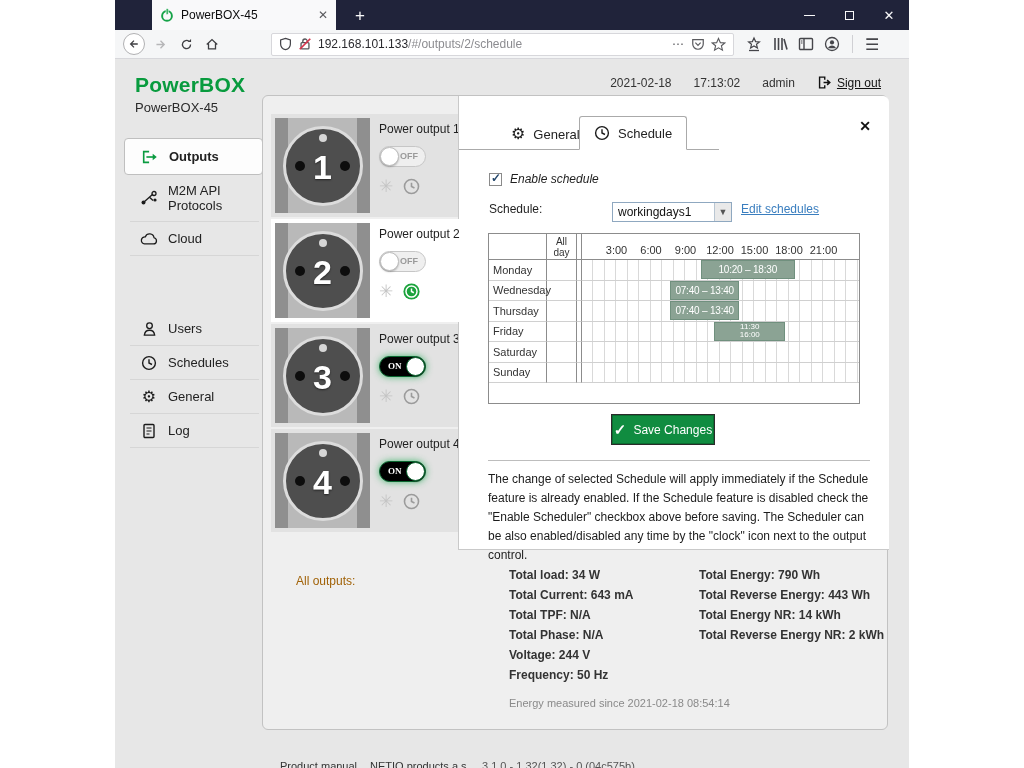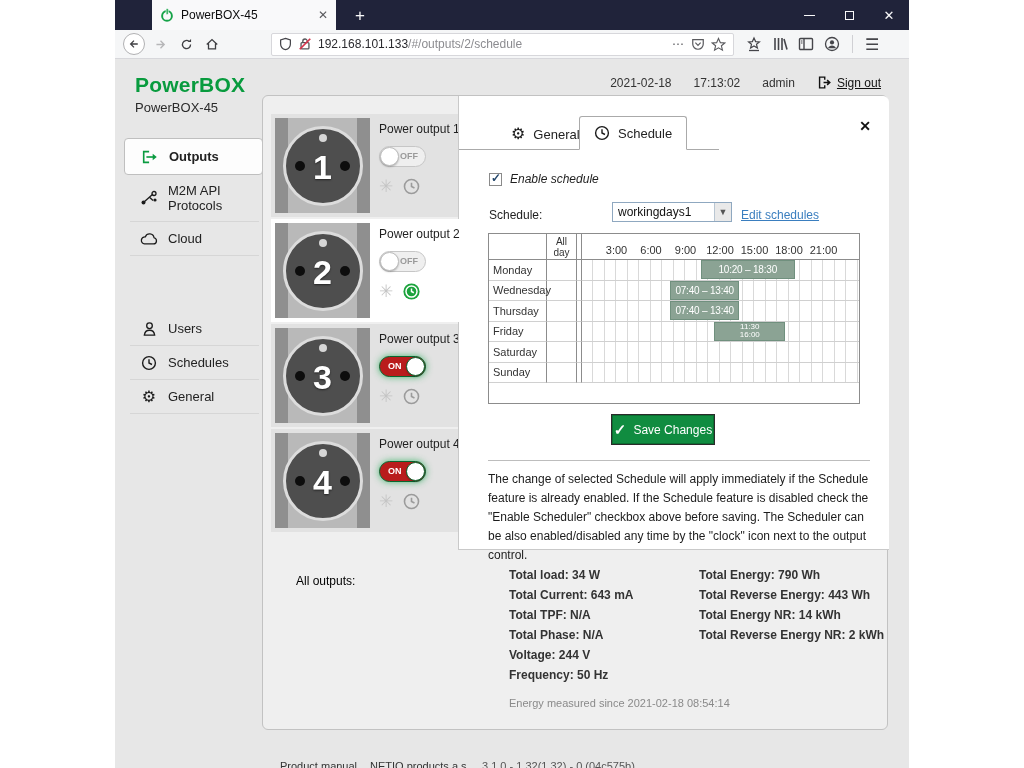--- a/index.html
+++ b/index.html
@@ -75,21 +75,21 @@
                  font-size:34px; font-weight:bold; text-shadow:0 1px 2px rgba(0,0,0,.55); }
   .socket .hole-l, .socket .hole-r { position:absolute; top:50%; width:10px; height:10px; border-radius:50%;
                  background:#0d0d0d; transform:translateY(-50%); }
   .socket .hole-l { left:20px; } .socket .hole-r { right:20px; }
   .socket .pin { position:absolute; left:50%; top:16px; transform:translateX(-50%); width:8px; height:8px;
                  border-radius:50%; background:#d6d6d6; }
   .tilemeta { flex:1; padding:4px 0 0 9px; }
   .tilemeta .olabel { font-size:12px; color:#1f1f1f; white-space:nowrap; }
   .toggle { position:relative; margin-top:10px; width:47px; height:21px; border-radius:11px; }
   .toggle.off { background:#efefef; border:1px solid #c6c6c6; }
-  .toggle.on  { background:#b91c1c; border:1px solid #09662f; box-shadow:0 0 7px rgba(46,175,94,.85); }
+  .toggle.on  { background:#000000; border:1px solid #09662f; box-shadow:0 0 7px rgba(46,175,94,.85);font-family:Liberation Serif, serif; }
   .knob { position:absolute; top:0px; width:19px; height:19px; border-radius:50%; background:#fff;
           border:1px solid #bdbdbd; box-shadow:0 1px 2px rgba(0,0,0,.25); }
   .toggle.off .knob { left:0px; } .toggle.on .knob { right:0px; border-color:#09662f; }
   .tstate { position:absolute; top:4px; font-size:9px; font-weight:bold; }
   .toggle.off .tstate { right:7px; color:#9a9a9a; }
   .toggle.on  .tstate { left:8px; color:#ffffff; }
   .tileicons { display:flex; gap:10px; margin-top:11px; align-items:center; }
   .spinner { color:#c4c4c4; font-size:17px; line-height:1; }
 
   
@@ -101,21 +101,21 @@
          font-size:13px; color:#222; background:transparent; }
   .tab.t0 { left:38px; }
   .tab.t1 { left:120px; background:#fff; border:1px solid #aaa; border-bottom:1px solid #fff; border-radius:3px 3px 0 0; height:34px; top:-2px; z-index:2; }
   .dclose { position:absolute; right:18px; top:0px; font-size:14px; font-weight:bold; color:#111; }
 
   .enable-row { position:absolute; left:30px; top:76px; display:flex; align-items:center; gap:8px; }
   .checkbox { width:13px; height:13px; background:#fff; border:1px solid #8a8a8a; position:relative; }
   .checkbox .mk { position:absolute; left:1px; top:-3px; font-size:12px; color:#24476b; font-weight:bold; }
   .enable-row .lbl { font-size:12px; color:#1f1f1f;font-style:italic; }
 
-  .sched-row { position:absolute; left:30px; top:106px; width:380px; display:flex; align-items:flex-end; }
+  .sched-row { position:absolute; left:30px; top:106px; width:380px; display:flex; align-items:flex-start; }
   .sched-row .lbl { font-size:12px; color:#1f1f1f; width:123px; }
   .select { width:120px; height:20px; background:#fff; border:1px solid #8fa8c0; display:flex; align-items:center; position:relative; }
   .select .val { flex:1; font-size:12px; color:#111; padding-left:5px; white-space:nowrap; overflow:hidden; }
   .select .arrow { width:17px; height:100%; background:#e9e9e9; border-left:1px solid #b9c6d2;
                    display:flex; align-items:center; justify-content:center; font-size:9px; color:#555; }
   .editlink { margin-left:9px; font-size:12px; color:#3a7ebf; text-decoration:underline; }
 
   
   .grid { position:absolute; left:29px; top:137px; width:372px; height:171px; border:1px solid #8c8c8c; background:#fff; }
   .g-header { display:flex; height:26px; border-bottom:1px solid #8c8c8c; }
@@ -137,21 +137,21 @@
 
   .savebtn { position:absolute; left:153px; top:319px; width:102px; height:29px; background:#108c40;
              border:1px solid #0b6e31; outline:1px solid #2b2b2b; display:flex; align-items:center;
              justify-content:center; gap:7px; color:#fff; font-size:12px; }
   .savebtn .chk { color:#fff; font-size:15px; font-weight:bold; }
 
   .divider { position:absolute; left:29px; top:364px; width:382px; height:1px; background:#bdbdbd; }
   .note { position:absolute; left:29px; top:374px; width:385px; font-size:12px; line-height:19px; color:#1c1c1c; }
 
   
-  .stats-title { position:absolute; left:33px; top:478px; font-size:12px; color:#000000; }
+  .stats-title { position:absolute; left:33px; top:478px; font-size:12px; color:#a16207; }
   .statcol { position:absolute; top:472px; width:190px; }
   .statcol .srow { font-size:12px; font-weight:bold; color:#333; height:20px; white-space:nowrap; }
   .statcol.c1 { left:246px; } .statcol.c2 { left:436px; }
   .energy-note { position:absolute; left:246px; top:601px; font-size:11px; color:#8a8a8a; }
 
   
   .pfooter { position:absolute; left:0; bottom:8px; width:100%; font-size:11px; color:#444; }
   .pfooter a.flink { position:absolute; color:#333; text-decoration:underline; }
   .pfooter .ver { position:absolute; left:367px; color:#555; white-space:nowrap; }
 
@@ -341,20 +341,29 @@
                 <path d="M8 4.3 V8 L11 9.5" fill="none" stroke="#1b1b1b" stroke-width="1.4"></path>
               </svg>
             </span>
             <span>Schedules</span>
           </div>
           <div class="snav-item">
             <span class="icn">
               <span class="gearglyph">⚙</span>
             </span>
             <span>General</span>
+          </div>
+          <div class="snav-item">
+            <span class="icn">
+              <svg width="14" height="16" viewBox="0 0 14 16">
+                <rect x="2" y="1.5" width="10" height="13" rx="1" fill="none" stroke="#1b1b1b" stroke-width="1.4"></rect>
+                <path d="M4.5 5 H9.5 M4.5 8 H9.5 M4.5 11 H7.5" stroke="#1b1b1b" stroke-width="1.2"></path>
+              </svg>
+            </span>
+            <span>Log</span>
           </div>
         </div>
 
       <div class="panel">
         <div id="tiles">
             <div class="tile" style="top: 18px;">
               <div class="socket">
                 <div class="plate"></div>
                 <div class="hole-l"></div>
                 <div class="hole-r"></div>

